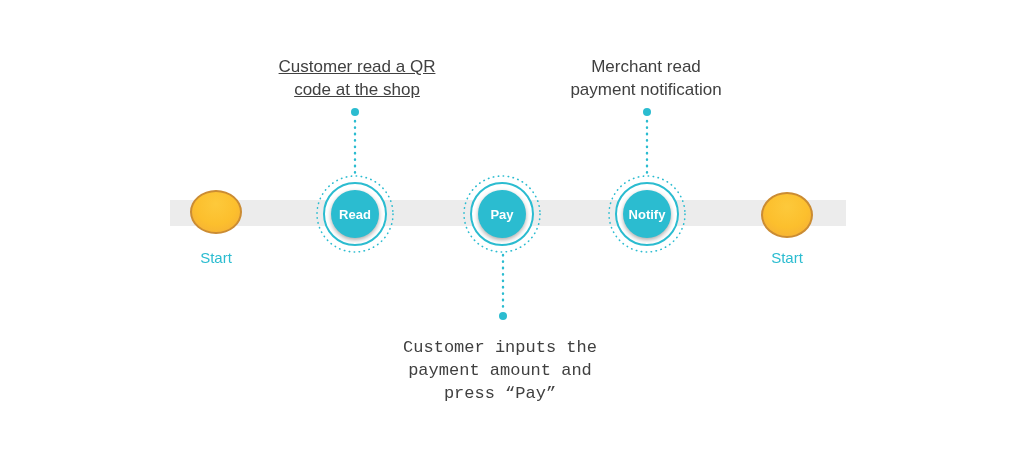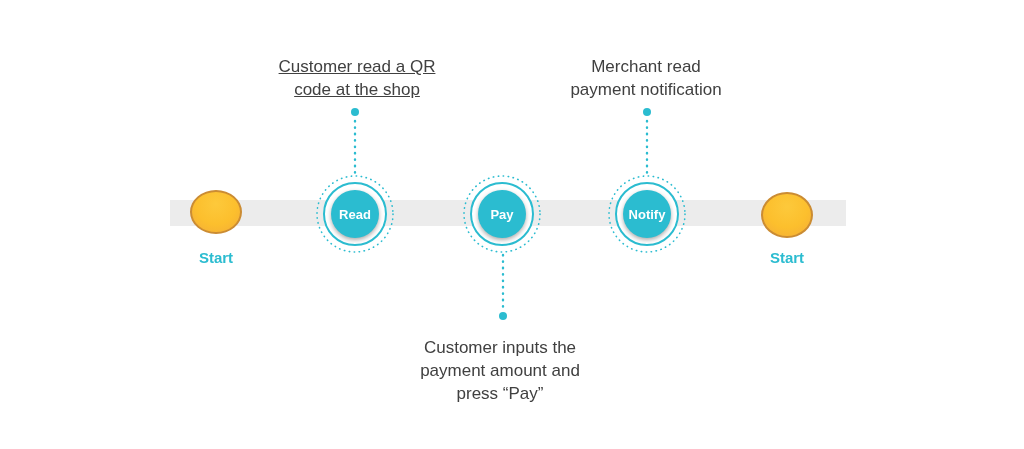--- a/index.html
+++ b/index.html
@@ -30,21 +30,21 @@
     background:radial-gradient(circle at 50% 30%, #FDC93B 0%, var(--yellow) 55%, #F3AC38 100%);
     border:2px solid var(--yellow-edge);
   }
   .terminal.start{left:190px;top:190px;width:52px;height:44px;}
   .terminal.stop{left:761px;top:192px;width:52px;height:46px;}
   .terminal-label{
     position:absolute;
     width:90px;
     text-align:center;
     font-size:15px;
-    font-weight:bold;
+    font-weight:normal;
     color:var(--teal);
   }
   .terminal-label.start-label{left:171px;top:249px;}
   .terminal-label.stop-label{left:742px;top:249px;}
   
   .milestone{
     position:absolute;
     width:78px;height:78px;top:175px;
   }
   .milestone.m-read{left:316px;}
@@ -83,21 +83,21 @@
   .annotation{
     position:absolute;
     text-align:center;
     font-size:17px;
     line-height:23px;
     color:var(--text-gray);
     white-space:pre-line;
   }
   .ann-read{left:252px;top:55px;width:210px;text-decoration:underline;}
   .ann-notify{left:536px;top:55px;width:220px;}
-  .ann-pay{left:392px;top:336px;width:216px;}
+  .ann-pay{left:392px;top:336px;width:216px;font-family:Liberation Mono, monospace;}
   
   .connector{position:absolute;width:10px;overflow:visible;}
   .conn-read{left:350px;top:104px;height:76px;}
   .conn-notify{left:642px;top:104px;height:76px;}
   .conn-pay{left:498px;top:252px;height:72px;}
   .connector line{
     stroke:var(--teal);
     stroke-width:2.4;
     stroke-dasharray:0.4 6;
     stroke-linecap:round;

